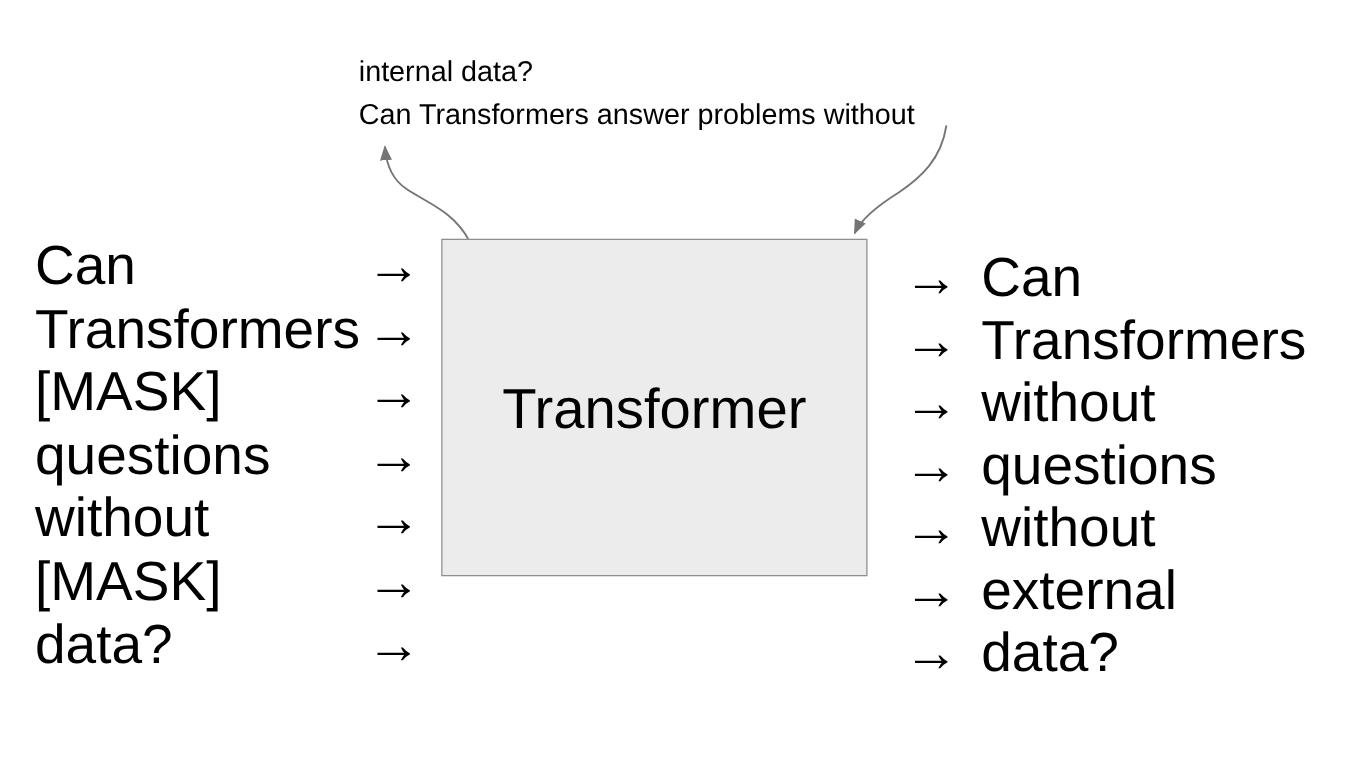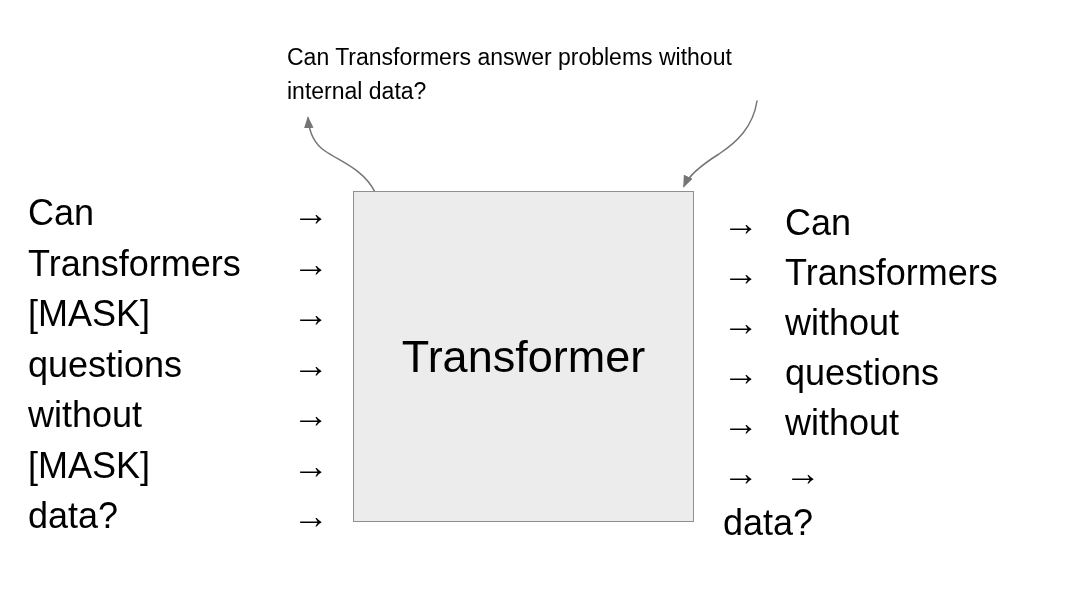--- a/index.html
+++ b/index.html
@@ -29,21 +29,21 @@
     left: 0; top: 0;
     width: 1080px; height: 607px;
     pointer-events: none;
   }
 
   
   .col {
     position: absolute;
     display: grid;
     align-items: center;
-    font-size: 36px;
+    font-size: 44px;
     white-space: nowrap;
   }
   .col-left {
     left: 28px;
     top: 188px;
     grid-template-columns: 265px auto;
     grid-auto-rows: 50.5px;
   }
   .col-right {
     left: 723px;
@@ -53,41 +53,41 @@
   }
   .tok { line-height: 1; }
   .arr { line-height: 1; }
 
   
   .t-box {
     position: absolute;
     left: 353px;
     top: 191px;
     width: 341px;
-    height: 331px;
+    height: 270px;
     background: #ececec;
     border: 1.5px solid #8f8f8f;
     box-sizing: border-box;
     display: flex;
     align-items: center;
     justify-content: center;
   }
   .t-box-label {
     font-size: 45px;
     line-height: 1;
   }
 </style>
 </head>
 <body>
 
 <div class="canvas">
 
   <div class="caption">
+    <div>internal data?</div>
     <div>Can Transformers answer problems without</div>
-    <div>internal data?</div>
   </div>
 
   <svg class="arrows-svg" viewBox="0 0 1080 607">
     <defs>
       <marker id="arrowhead" viewBox="0 0 10 10" refX="8.5" refY="5" markerWidth="8" markerHeight="8" orient="auto">
         <path d="M 0 1 L 10 5 L 0 9 z" fill="#757575"></path>
       </marker>
     </defs>
     <path d="M 375 192 C 363 169, 341 162, 325 151 C 313 143, 309 131, 308 118" fill="none" stroke="#757575" stroke-width="1.5" stroke-linecap="round" marker-end="url(#arrowhead)"></path>
     <path d="M 757 101 C 753 127, 737 142, 719 154 C 703 164, 689 175, 684 186" fill="none" stroke="#757575" stroke-width="1.5" stroke-linecap="round" marker-end="url(#arrowhead)"></path>
@@ -119,17 +119,18 @@
     <div class="tok">Can</div>
     <div class="arr">→</div>
     <div class="tok">Transformers</div>
     <div class="arr">→</div>
     <div class="tok">without</div>
     <div class="arr">→</div>
     <div class="tok">questions</div>
     <div class="arr">→</div>
     <div class="tok">without</div>
     <div class="arr">→</div>
+    <div class="tok">external</div>
     <div class="arr">→</div>
     <div class="tok">data?</div>
   </div>
 
 </div>
 
 </body></html>

